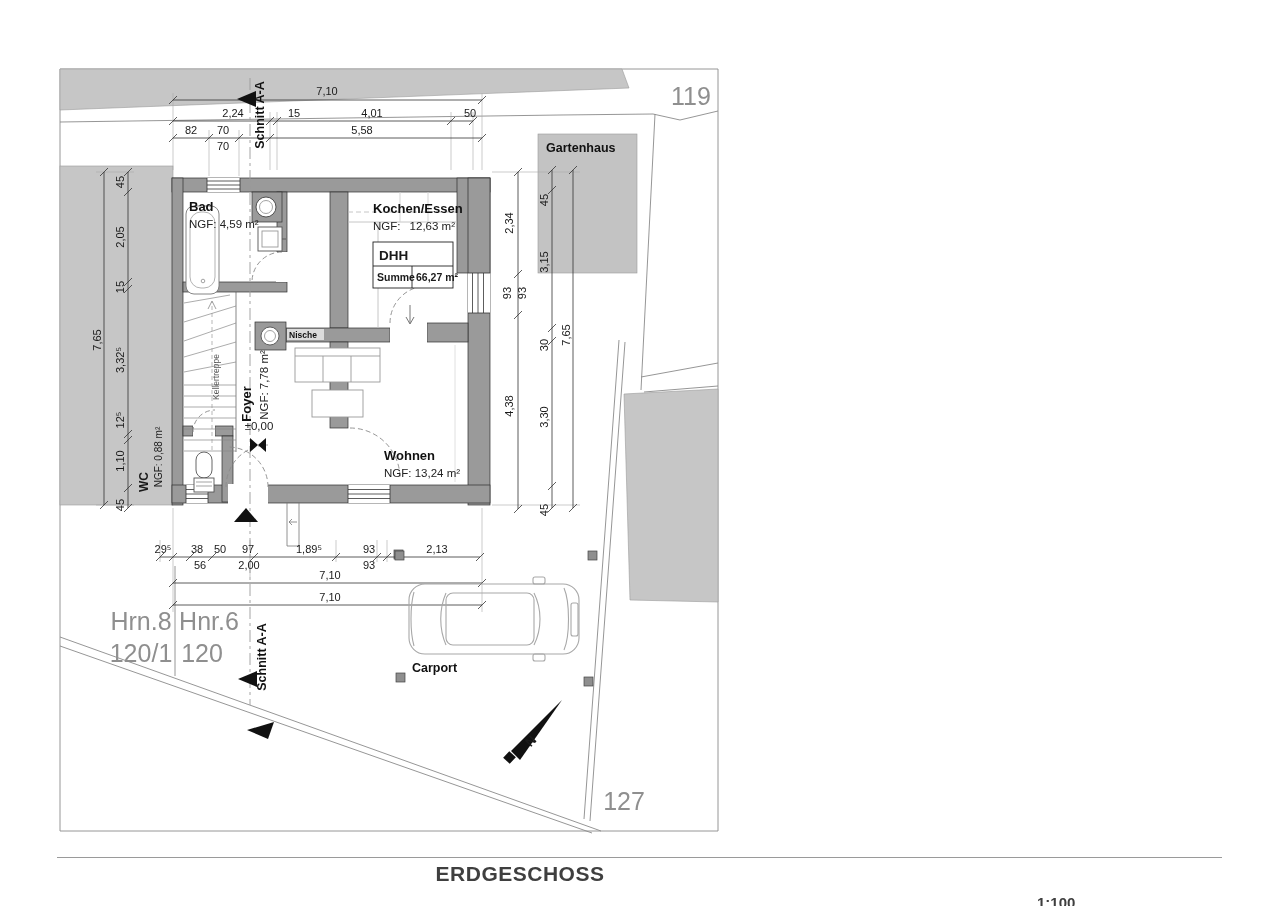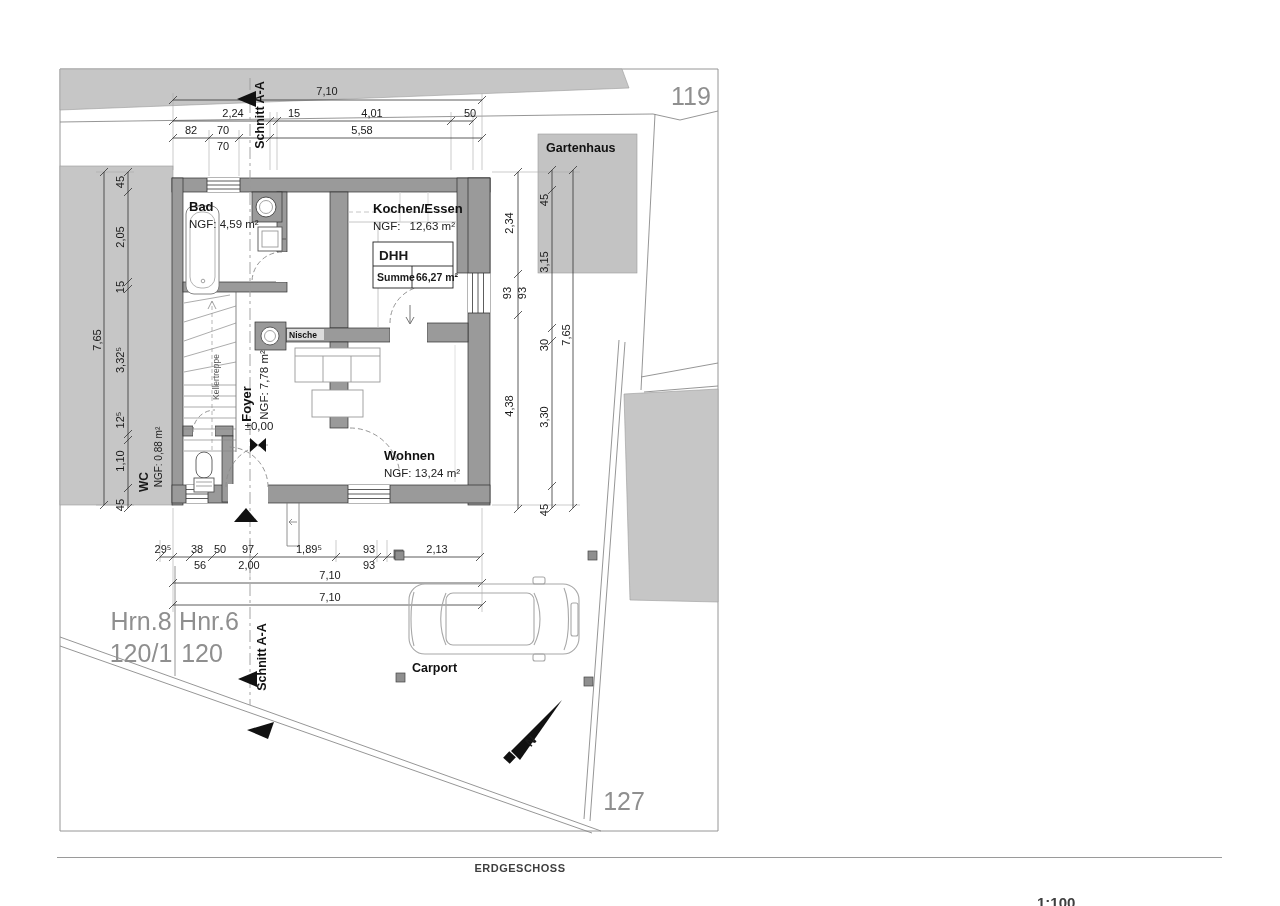--- a/index.html
+++ b/index.html
@@ -10,21 +10,21 @@
   .dim{font-size:11px;}
   .room{font-size:13px;font-weight:bold;fill:#111;}
   .ngf{font-size:11.5px;fill:#222;}
   .parcel{font-size:25px;fill:#8f8f8f;}
   .small-bold{font-size:12.5px;font-weight:bold;fill:#111;}
   .tiny-bold{font-size:8.5px;font-weight:bold;fill:#111;}
   .stair-lbl{font-size:8.5px;fill:#555;}
   .schnitt{font-size:12.5px;font-weight:bold;fill:#111;}
   .footer-line{position:absolute;left:57px;top:857px;width:1165px;height:1px;background:#9a9a9a;}
   .footer-title{position:absolute;left:430px;top:862px;width:180px;text-align:center;
-    font-size:11px;font-weight:bold;color:#3f3f3f;letter-spacing:.5px;}
+    font-size:21px;font-weight:bold;color:#3f3f3f;letter-spacing:.5px;}
   .footer-scale{position:absolute;left:1037px;top:862px;width:100px;
     font-size:15px;font-weight:bold;color:#3f3f3f;margin-top:32px;}
 </style>
 </head>
 <body>
 
 <div class="page">
 <svg width="1280" height="906" viewBox="0 0 1280 906">
 
   <g stroke="#8a8a8a" stroke-width="0.9" fill="none">

